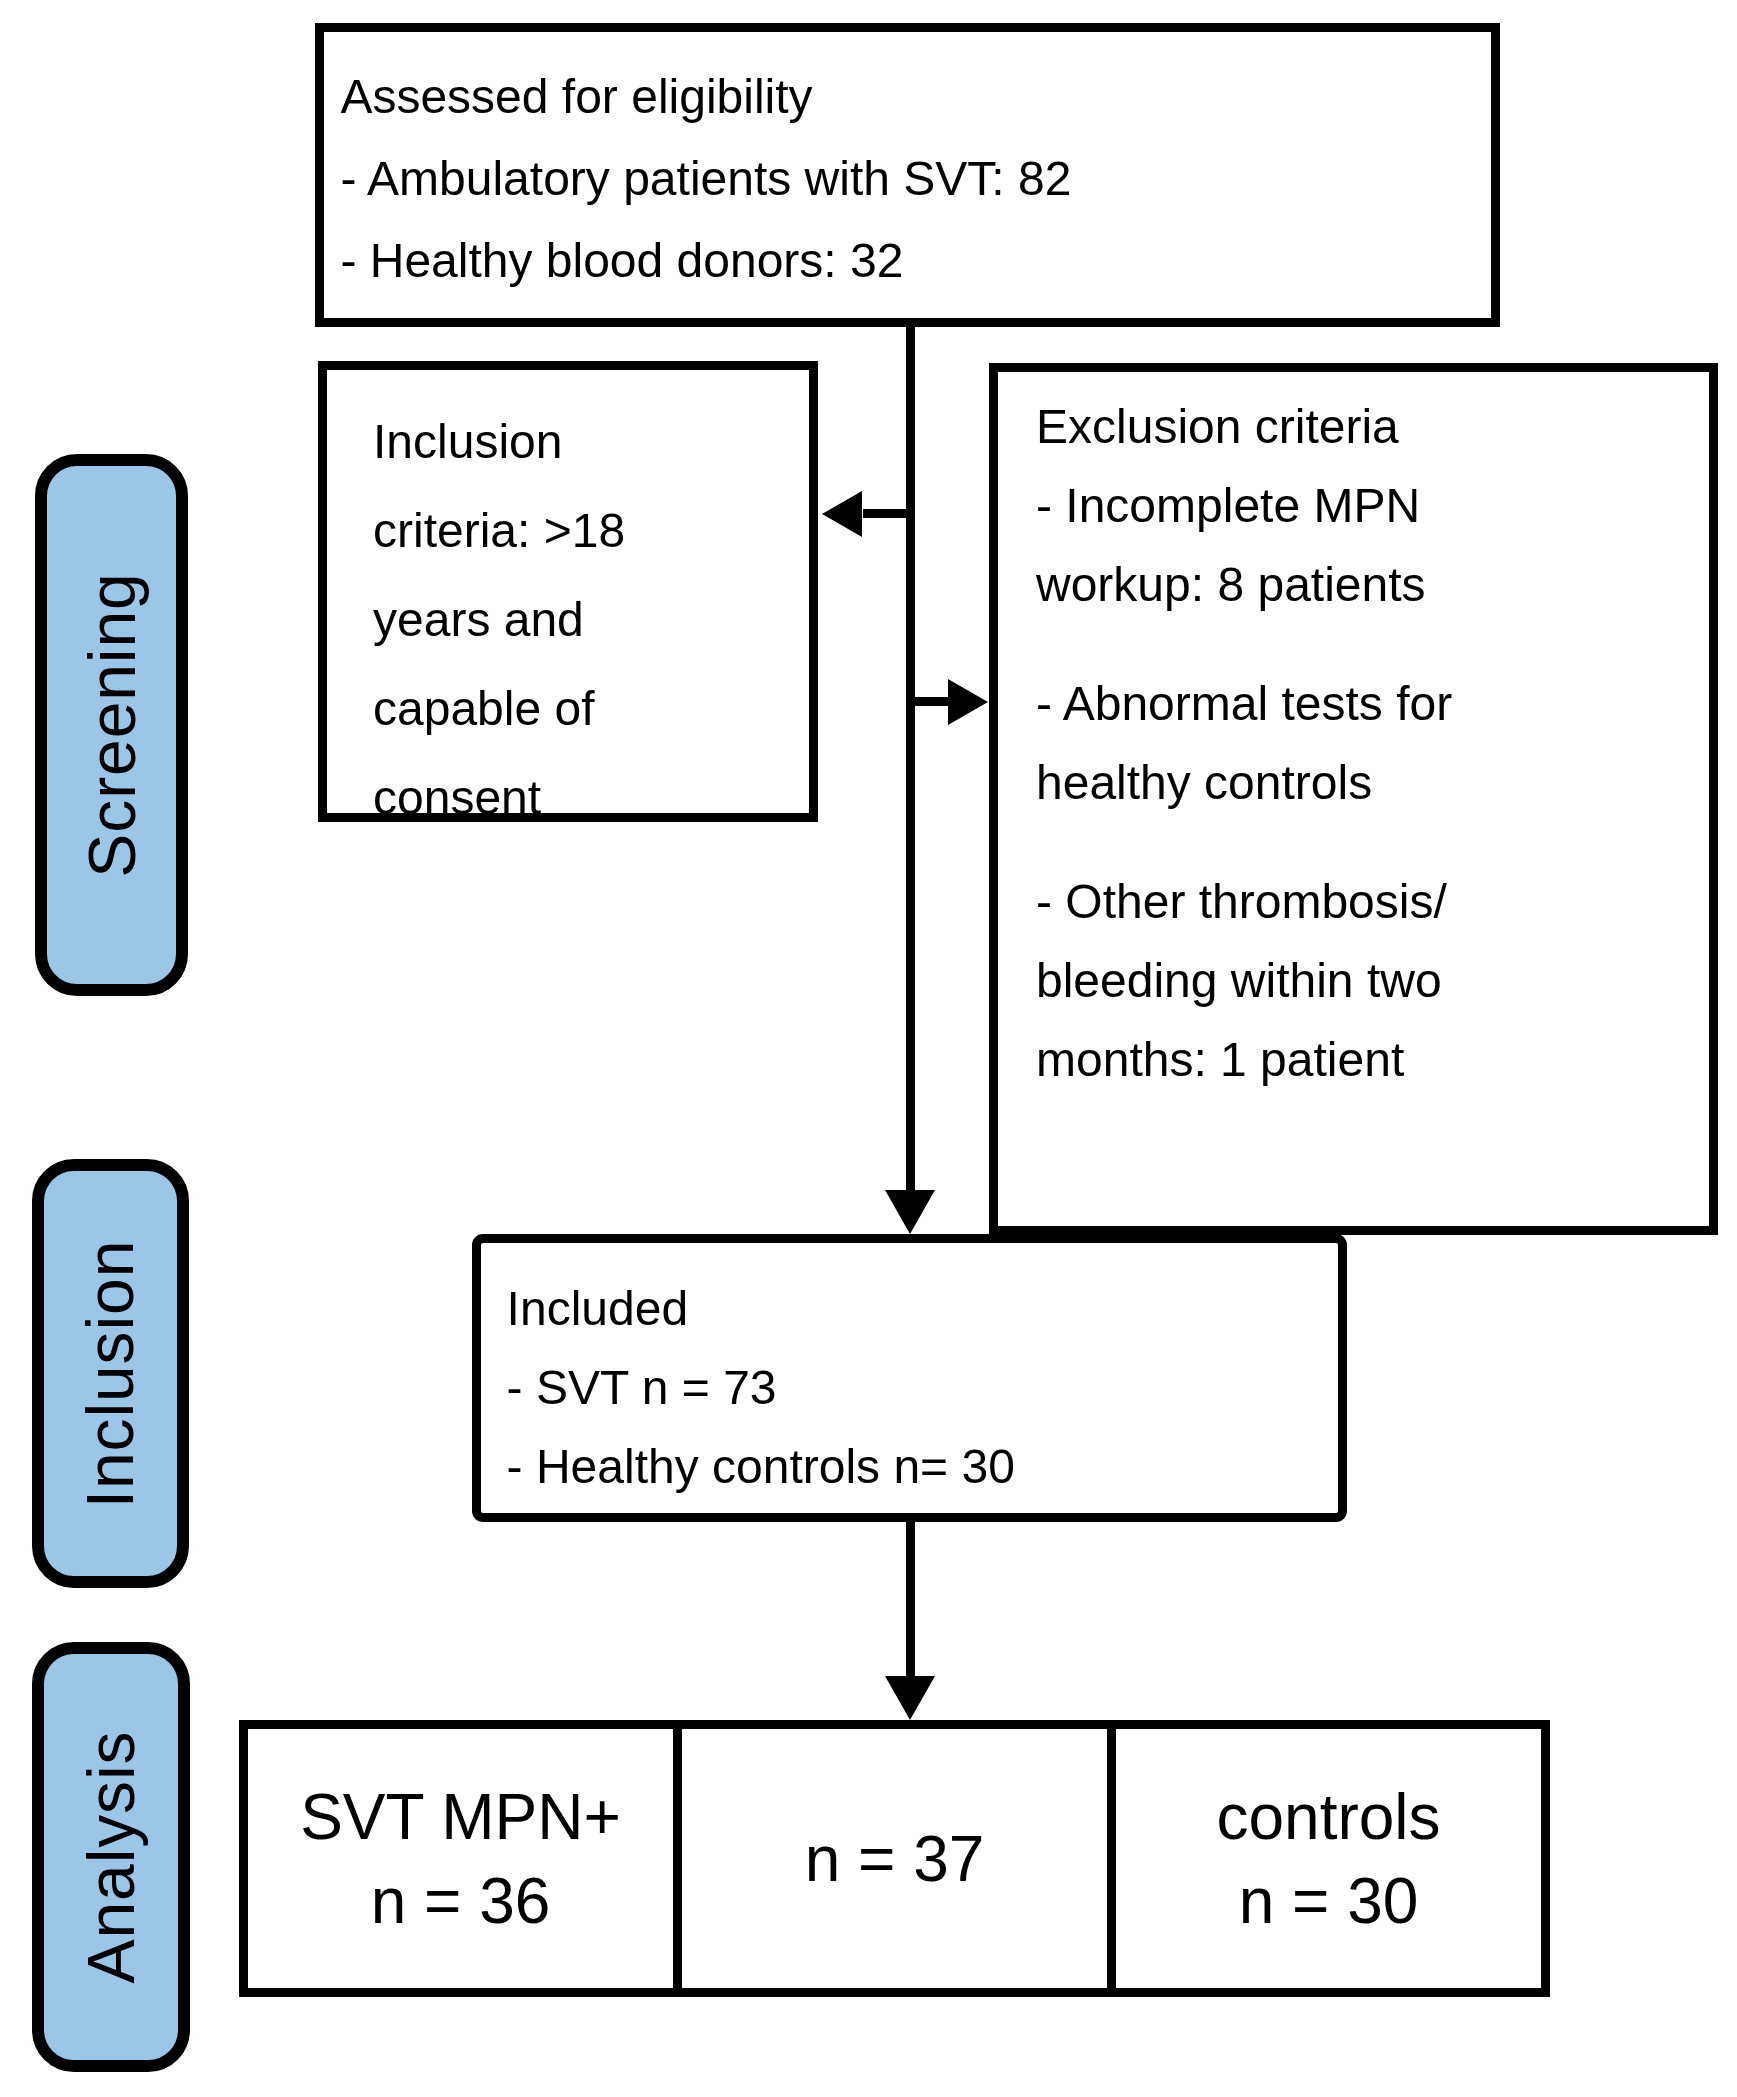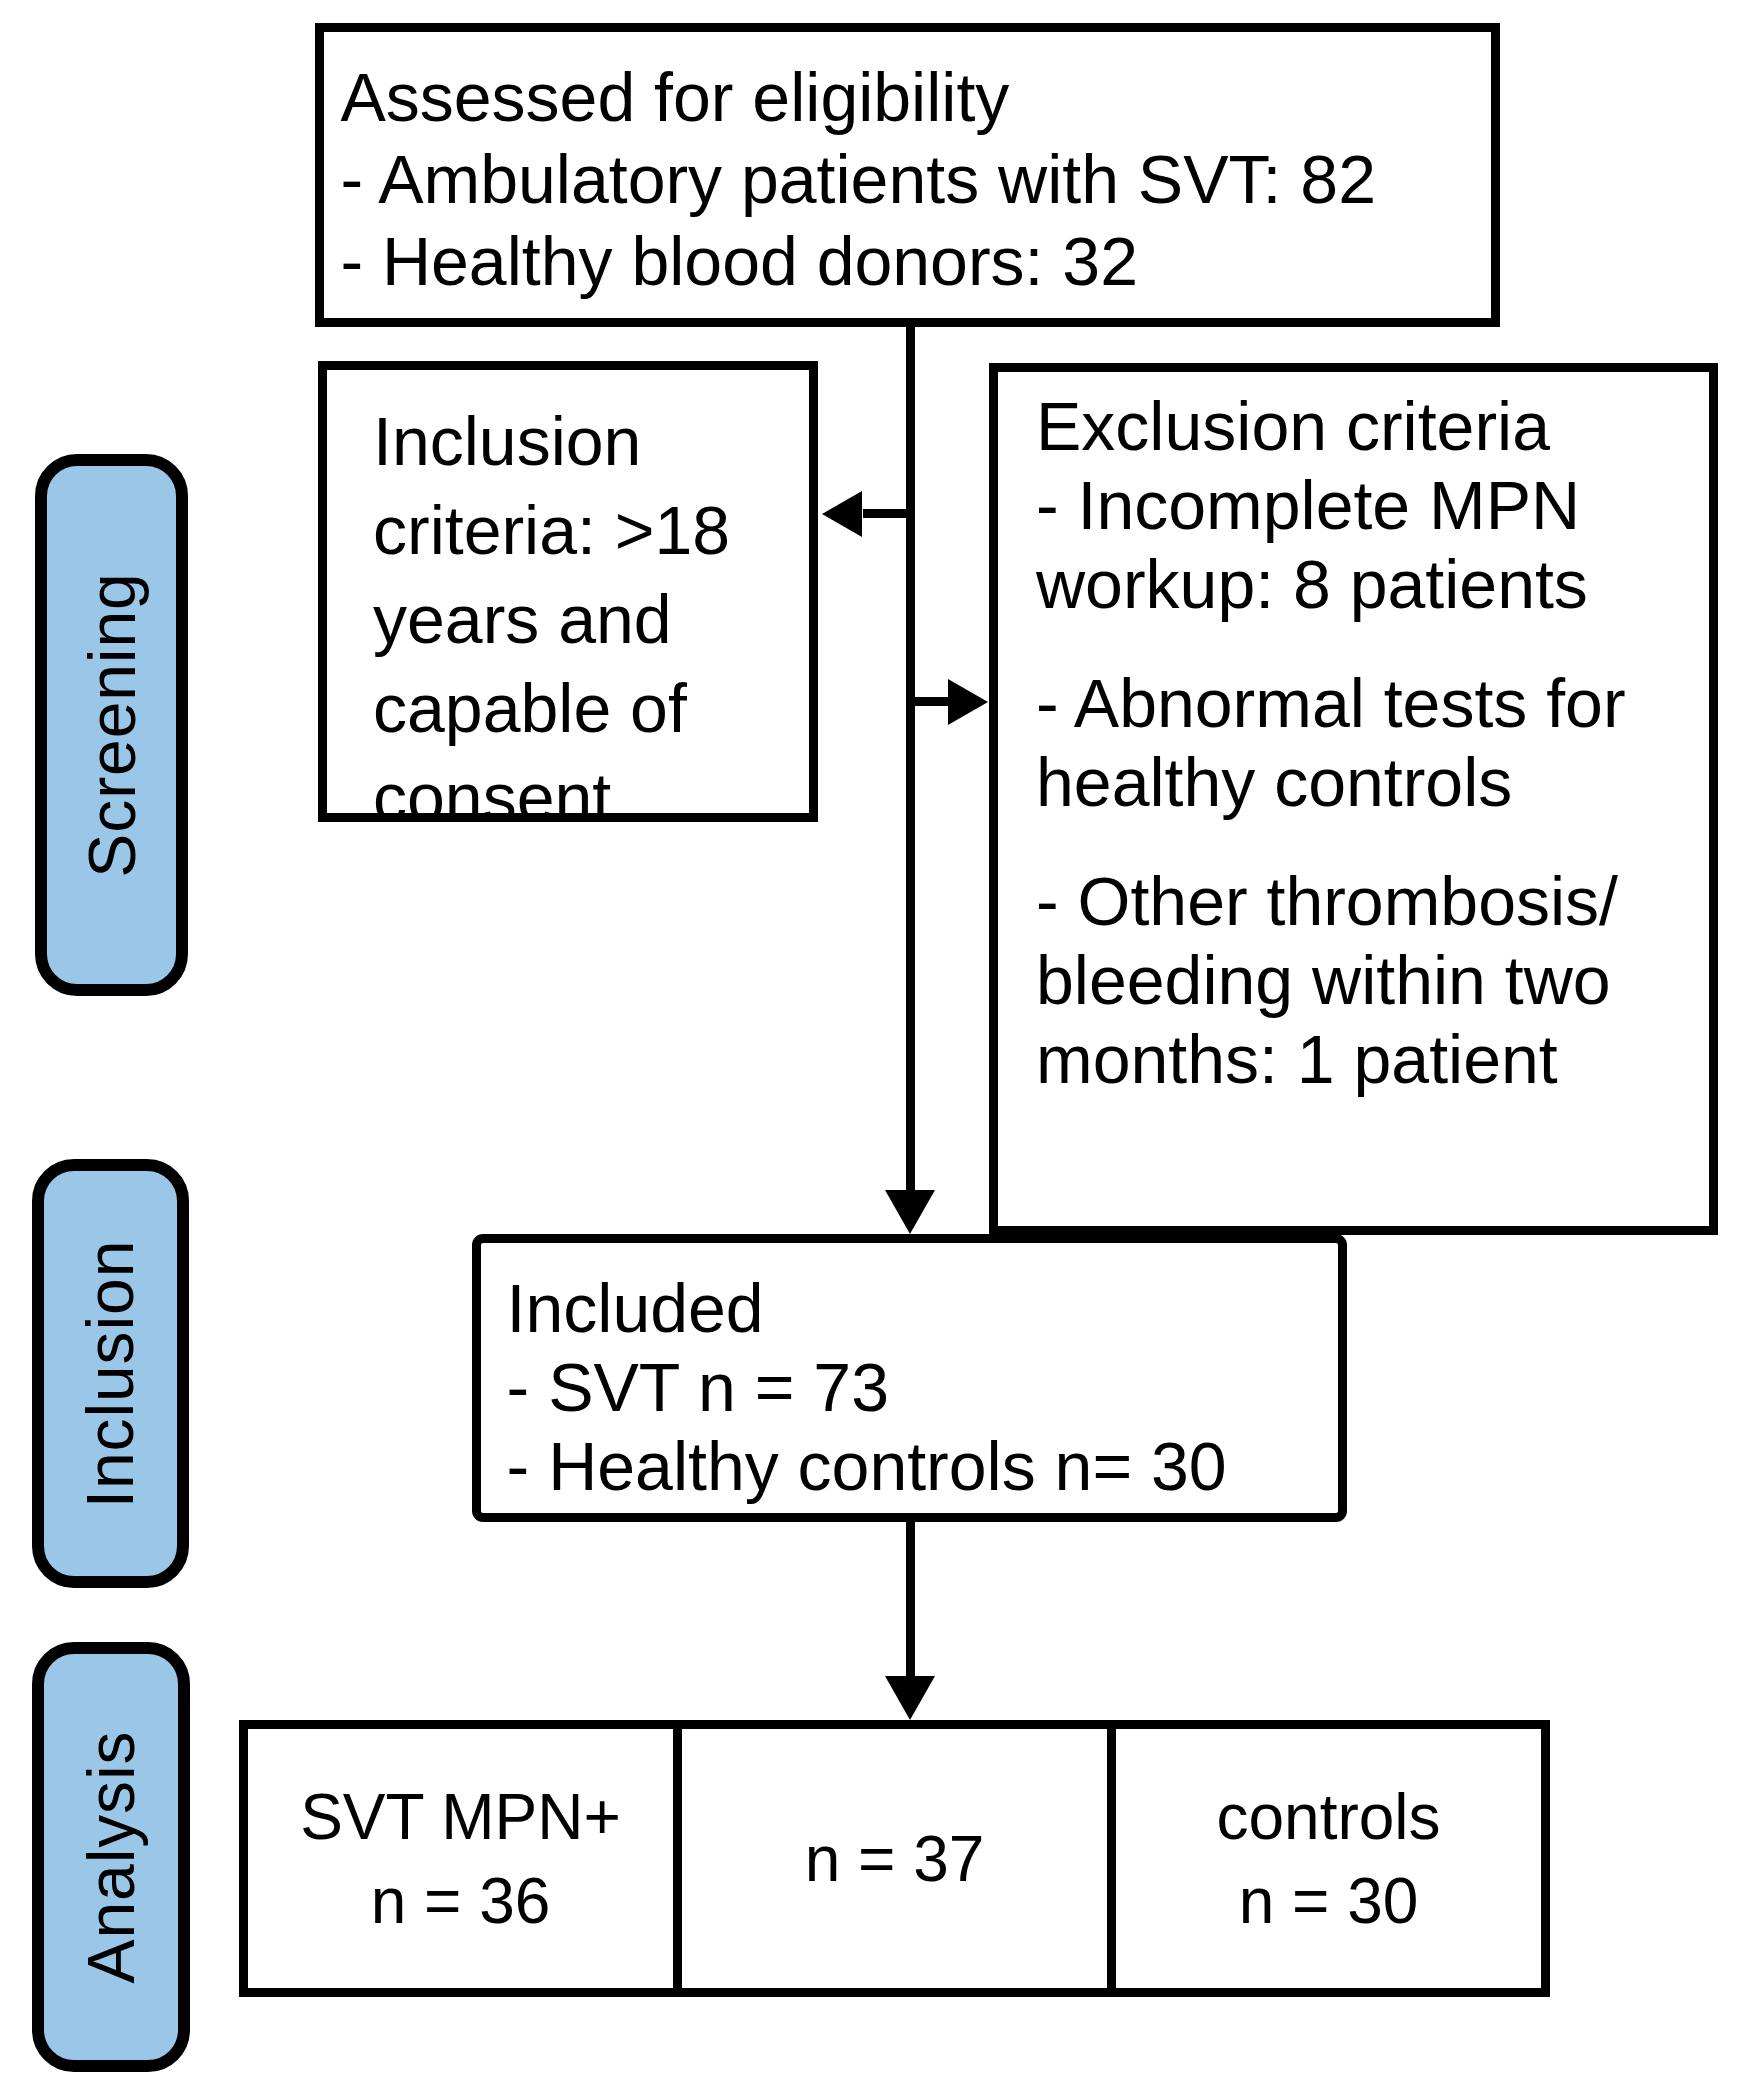--- a/index.html
+++ b/index.html
@@ -15,21 +15,21 @@
     font-family: "Liberation Sans", sans-serif;
     color: #000000;
     overflow: hidden;
   }
   
   .fbox {
     position: absolute;
     background: #FFFFFF;
     border: 9.1px solid #000000;
     box-sizing: border-box;
-    font-size: 68px;
+    font-size: 48px;
     line-height: 82px;
     white-space: nowrap;
   }
   .fbox .line { white-space: nowrap; }
 
   .assessed-box   { left: 315px;  top: 23px;   width: 1185px; height: 304px; padding: 24px 9.1px 0 16.4px; }
   .inclusion-box  { left: 318px;  top: 361px;  width: 500px;  height: 461px; padding: 27.4px 9.1px 0 46px; line-height: 89px; }
   .exclusion-box  { left: 989px; top: 363px;  width: 729px;  height: 872px; padding: 14.6px 9.1px 0 38px; line-height: 79px; }
   .exclusion-box .para { margin: 0; }
   .exclusion-box .para + .para { margin-top: 40px; }

